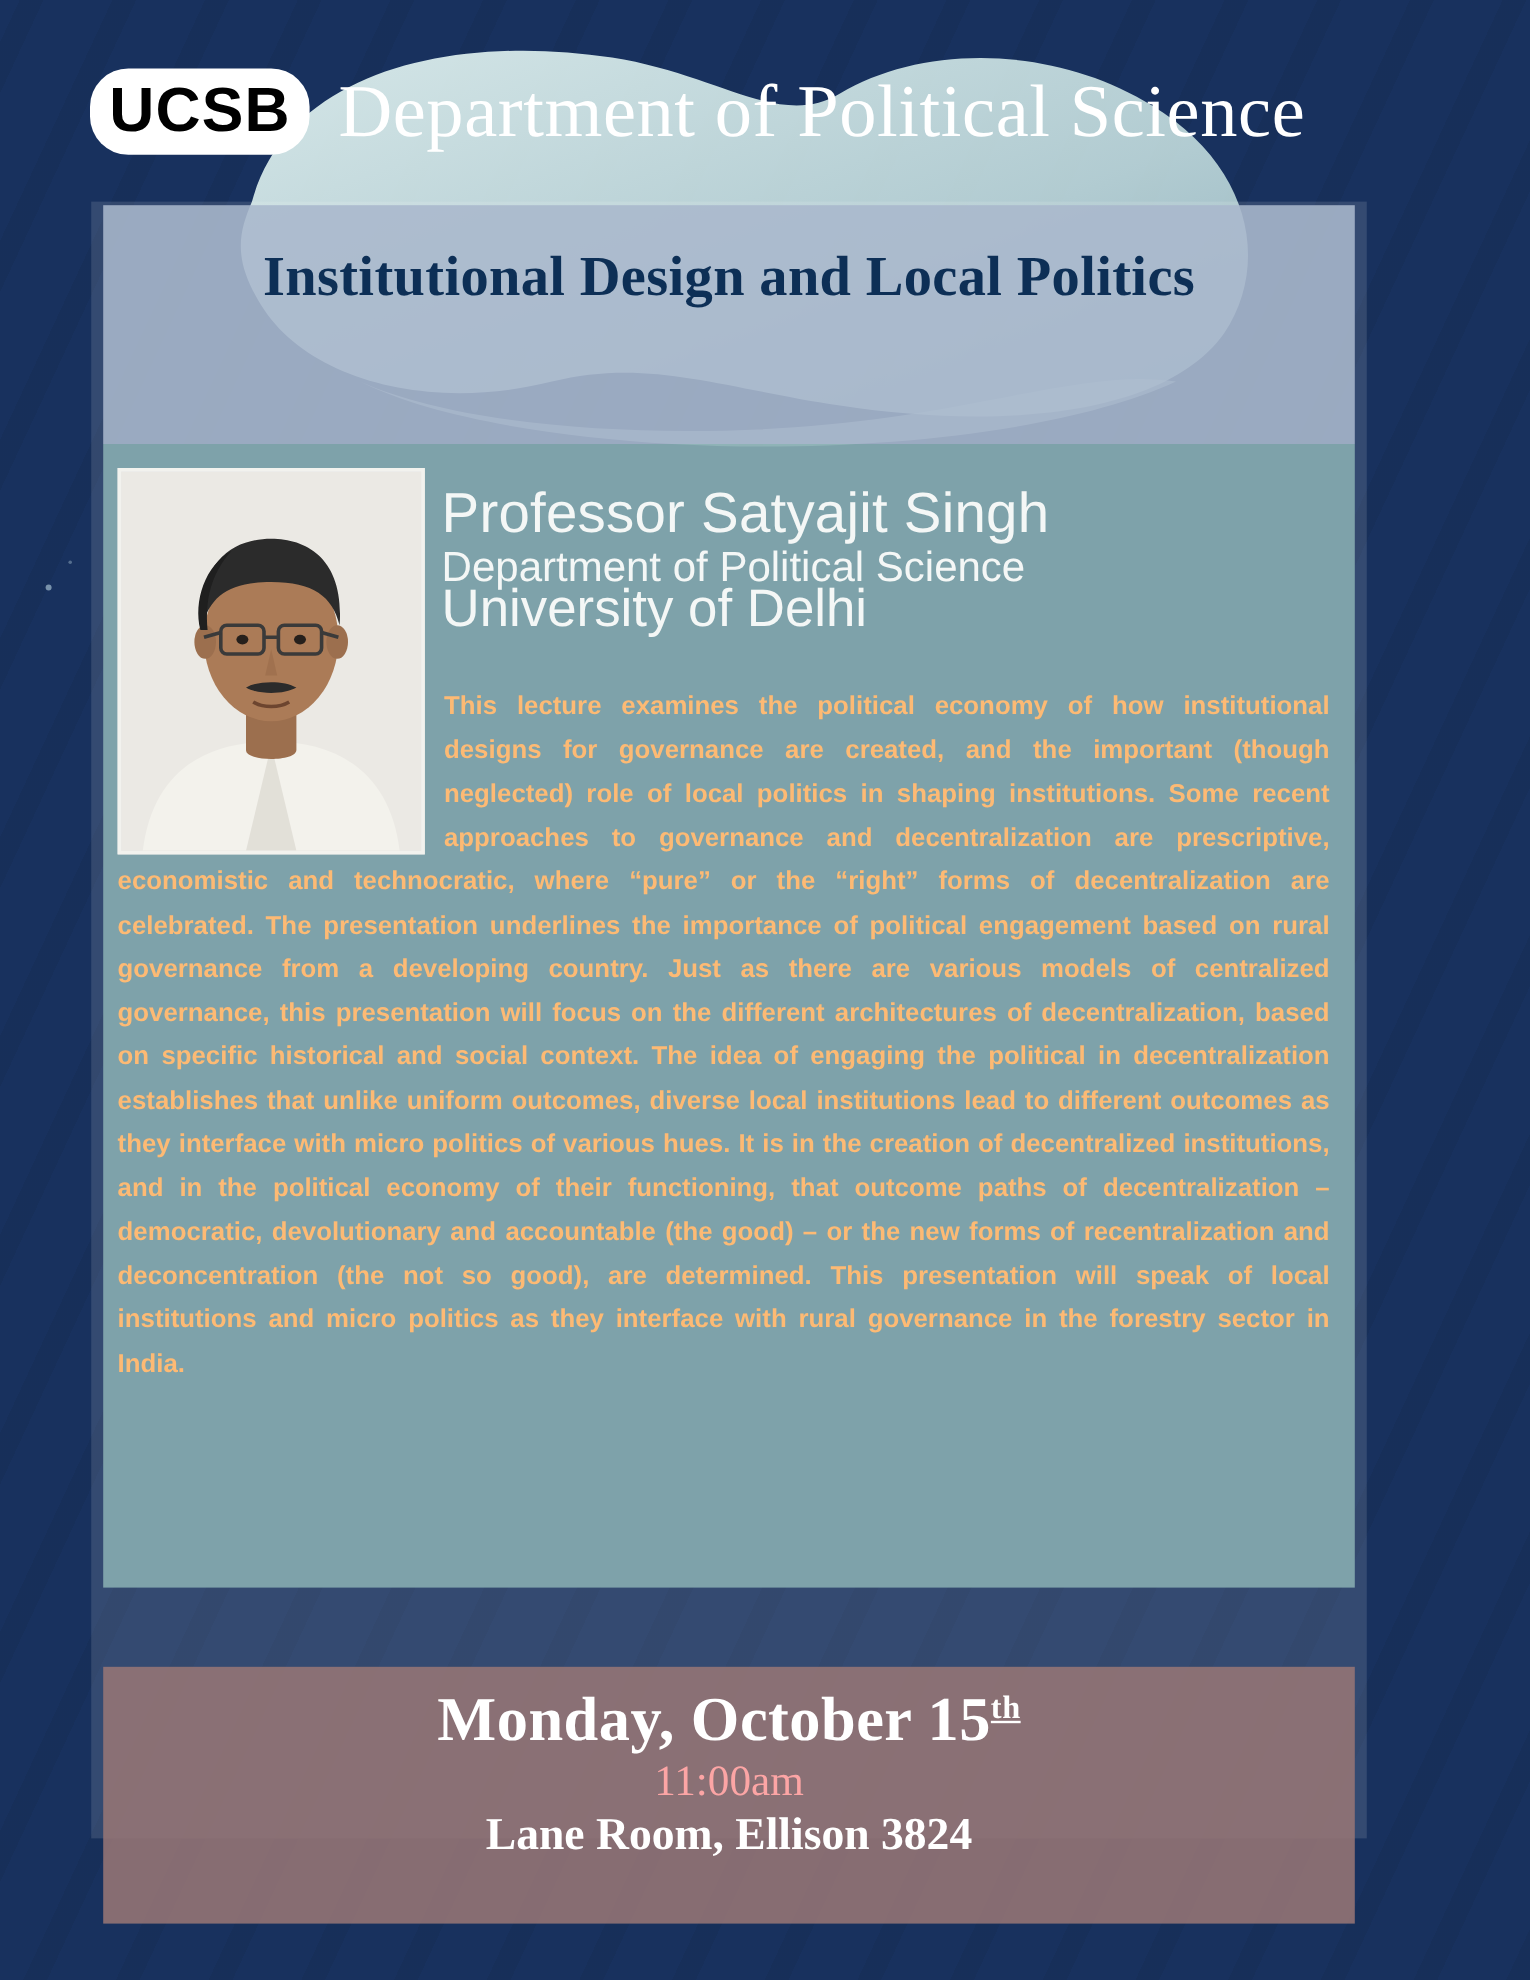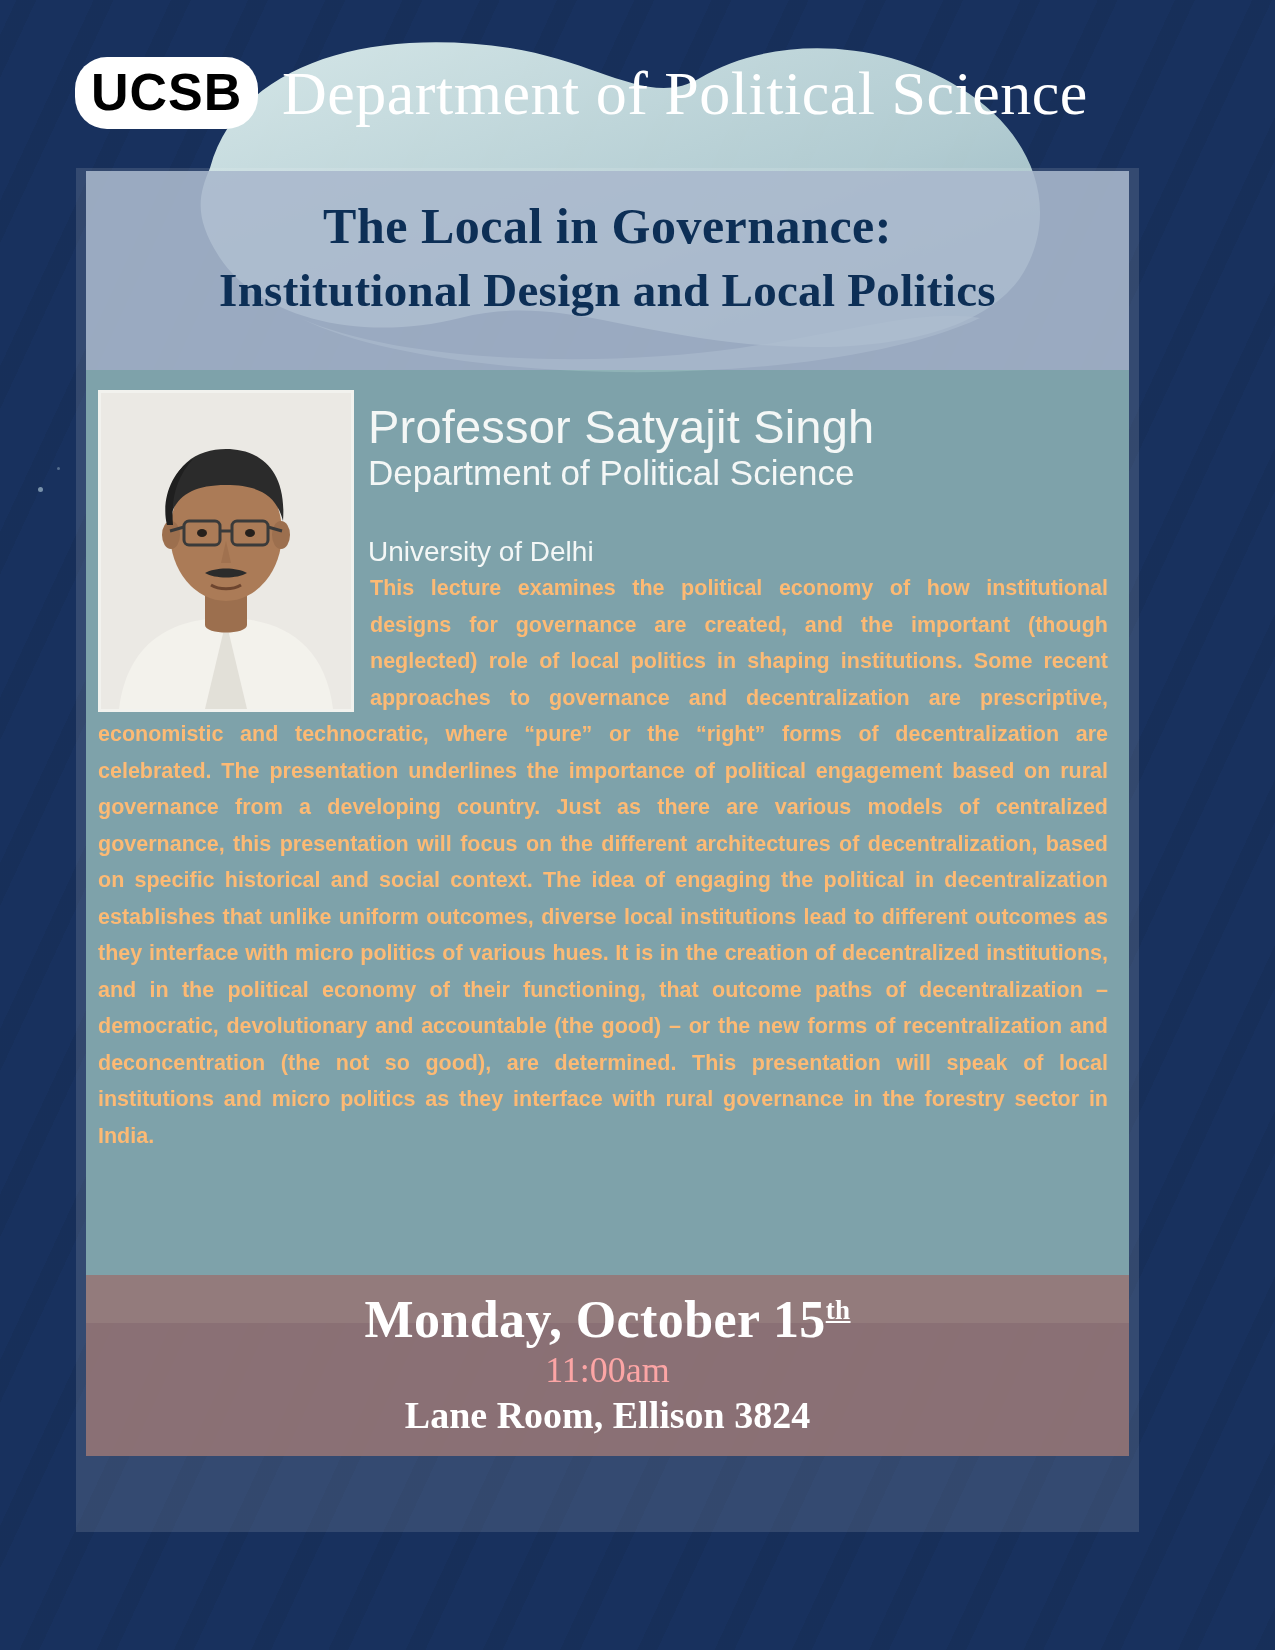--- a/index.html
+++ b/index.html
@@ -183,24 +183,24 @@
     top: 455px;
     color: #f4f7f6;
     font-family: "Liberation Sans", sans-serif;
     font-size: 35px;
     line-height: 1.05;
     white-space: nowrap;
   }
   .speaker-affil2 {
     position: absolute;
     left: 368px;
-    top: 537px;
+    top: 485px;
     color: #f4f7f6;
     font-family: "Liberation Sans", sans-serif;
-    font-size: 28px;
+    font-size: 44px;
     line-height: 1.05;
     white-space: nowrap;
   }
 
   .abstract {
     position: absolute;
     left: 98px;
     top: 570px;
     width: 1010px;
     color: #fdba74;
@@ -215,23 +215,23 @@
     float: left;
     width: 272px;
     height: 145px;
     shape-outside: content-box;
   }
 
   
   .date-block {
     position: absolute;
     left: 86px;
-    top: 1275px;
+    top: 1389px;
     width: 1043px;
-    height: 181px;
+    height: 214px;
     background: rgba(150,117,117,0.88);
     text-align: center;
     box-sizing: border-box;
     padding-top: 16px;
   }
   .date-main {
     color: #ffffff;
     font-family: "Liberation Serif", serif;
     font-weight: bold;
     font-size: 52px;
@@ -281,21 +281,20 @@
 </svg>
 
 <div class="header">
   <div class="ucsb-badge">UCSB</div>
   <div class="dept-title">Department of Political Science</div>
 </div>
 
 <div class="panel"></div>
 
 <div class="title-block">
-  <div class="title-line1">The Local in Governance:</div>
   <div class="title-line2">Institutional Design and Local Politics</div>
 </div>
 
 <div class="content-block"></div>
 
 <div class="portrait">
   <svg width="250" height="316" viewBox="0 0 250 316" xmlns="http://www.w3.org/2000/svg">
     <rect x="0" y="0" width="250" height="316" fill="#ebe9e4"></rect>
 
     <path d="M18,316 C26,250 70,225 125,225 C180,225 224,250 232,316 Z" fill="#f3f2ec"></path>

